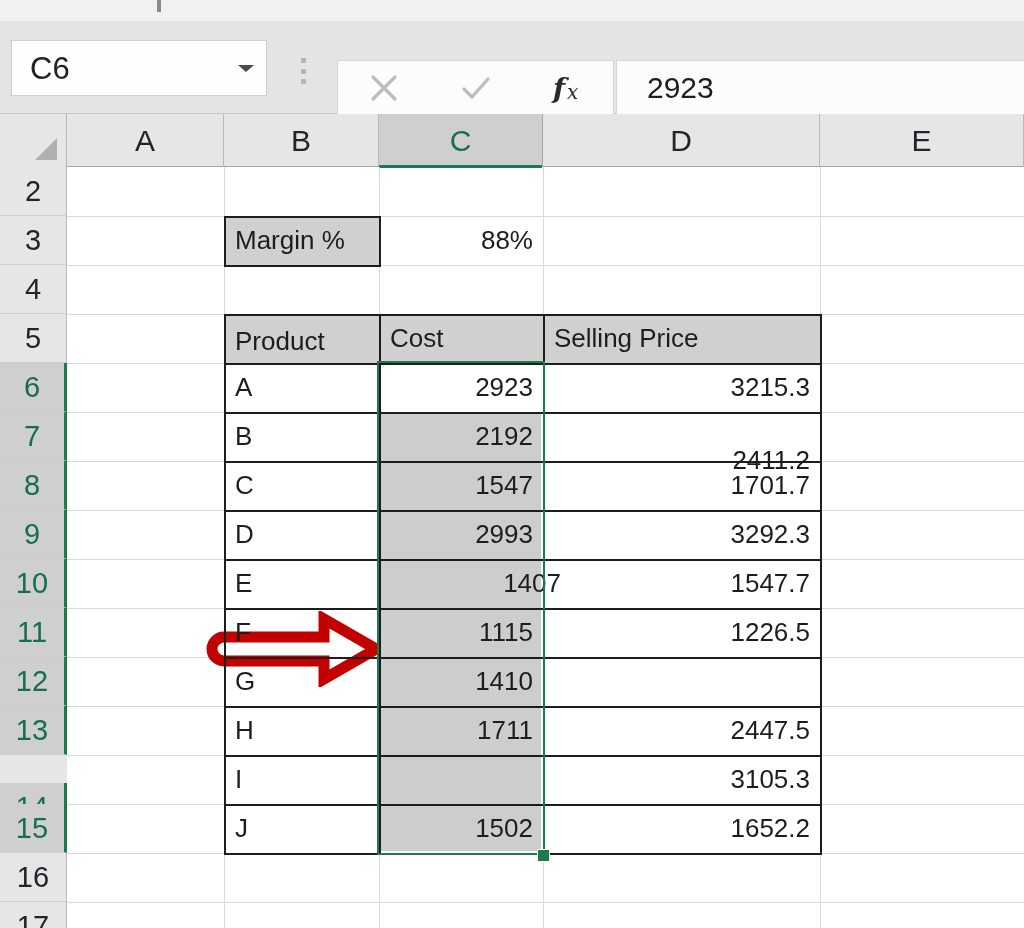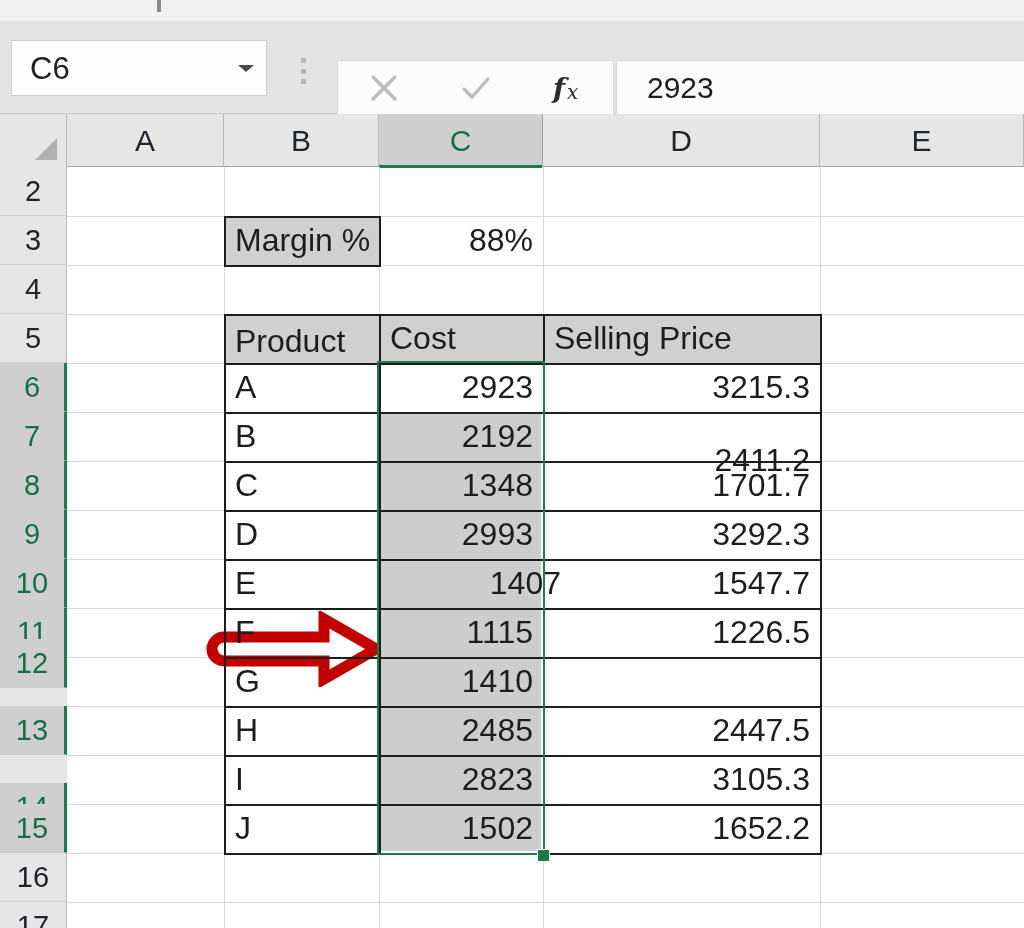--- a/index.html
+++ b/index.html
@@ -119,21 +119,21 @@
   }
 
   
   #cells { position: absolute; left: 67px; top: 53px; width: 957px; height: 761px; overflow: hidden; }
   .gridline-v { position: absolute; top: 0; width: 1px; height: 761px; background: #d8d8d8; }
   .gridline-h { position: absolute; left: 0; width: 957px; height: 1px; background: #d8d8d8; }
 
   .cell {
     position: absolute;
     display: flex; align-items: center;
-    font-size: 32px; color: #1d1d1d;
+    font-size: 26px; color: #1d1d1d;
     overflow: hidden; white-space: nowrap;
   }
   .cell.right { justify-content: flex-end; padding-right: 10px; }
   .cell.left  { justify-content: flex-start; padding-left: 11px; }
   .tblfill-head { position: absolute; background: #d0d0d0; }
   .hline { position: absolute; height: 2px; background: #1d1d1d; }
   .vline { position: absolute; width: 2px; background: #1d1d1d; }
 
   
   .sel-shade { position: absolute; background: #cdcdcd; }
@@ -244,21 +244,21 @@
       </div>
       <div class="rh sel" style="top: 343px; height: 49px;">
         <span>9</span>
       </div>
       <div class="rh sel" style="top: 392px; height: 49px;">
         <span>10</span>
       </div>
       <div class="rh sel" style="top: 441px; height: 49px;">
         <span>11</span>
       </div>
-      <div class="rh sel" style="top: 472px; height: 49px;">
+      <div class="rh sel" style="top: 490px; height: 49px;">
         <span>12</span>
       </div>
       <div class="rh sel" style="top: 539px; height: 49px;">
         <span>13</span>
       </div>
       <div class="rh sel" style="top: 616px; height: 49px; justify-content: center;">
         <span>14</span>
       </div>
       <div class="rh sel" style="top: 637px; height: 49px;">
         <span>15</span>
@@ -299,38 +299,37 @@
       <div class="cell left" style="left: 157px; top: 147px; width: 155px; height: 55px; z-index: 6;">Product</div>
       <div class="cell left" style="left: 312px; top: 147px; width: 164px; height: 49px; z-index: 6;">Cost</div>
       <div class="cell left" style="left: 476px; top: 147px; width: 277px; height: 49px; z-index: 6;">Selling Price</div>
       <div class="cell left" style="left: 157px; top: 196px; width: 155px; height: 49px; z-index: 6;">A</div>
       <div class="cell right" style="left: 312px; top: 196px; width: 164px; height: 49px; z-index: 6;">2923</div>
       <div class="cell right" style="left: 476px; top: 196px; width: 277px; height: 49px; z-index: 6;">3215.3</div>
       <div class="cell left" style="left: 157px; top: 245px; width: 155px; height: 49px; z-index: 6;">B</div>
       <div class="cell right" style="left: 312px; top: 245px; width: 164px; height: 49px; z-index: 6;">2192</div>
       <div class="cell right" style="left: 476px; top: 245px; width: 277px; height: 49px; z-index: 6; margin-top: 24px;">2411.2</div>
       <div class="cell left" style="left: 157px; top: 294px; width: 155px; height: 49px; z-index: 6;">C</div>
-      <div class="cell right" style="left: 312px; top: 294px; width: 164px; height: 49px; z-index: 6;">1348</div>
+      <div class="cell right" style="left: 312px; top: 294px; width: 164px; height: 49px; z-index: 6;">1547</div>
       <div class="cell right" style="left: 476px; top: 294px; width: 277px; height: 49px; z-index: 6;">1701.7</div>
       <div class="cell left" style="left: 157px; top: 343px; width: 155px; height: 49px; z-index: 6;">D</div>
       <div class="cell right" style="left: 312px; top: 343px; width: 164px; height: 49px; z-index: 6;">2993</div>
       <div class="cell right" style="left: 476px; top: 343px; width: 277px; height: 49px; z-index: 6;">3292.3</div>
       <div class="cell left" style="left: 157px; top: 392px; width: 155px; height: 49px; z-index: 6;">E</div>
       <div class="cell right" style="left: 312px; top: 392px; width: 164px; height: 49px; z-index: 6; margin-left: 28px;">1407</div>
       <div class="cell right" style="left: 476px; top: 392px; width: 277px; height: 49px; z-index: 6; padding-left: 48px;">1547.7</div>
       <div class="cell left" style="left: 157px; top: 441px; width: 155px; height: 49px; z-index: 6;">F</div>
       <div class="cell right" style="left: 312px; top: 441px; width: 164px; height: 49px; z-index: 6;">1115</div>
       <div class="cell right" style="left: 476px; top: 441px; width: 277px; height: 49px; z-index: 6;">1226.5</div>
       <div class="cell left" style="left: 157px; top: 490px; width: 155px; height: 49px; z-index: 6;">G</div>
       <div class="cell right" style="left: 312px; top: 490px; width: 164px; height: 49px; z-index: 6;">1410</div>
       <div class="cell left" style="left: 157px; top: 539px; width: 155px; height: 49px; z-index: 6;">H</div>
-      <div class="cell right" style="left: 312px; top: 539px; width: 164px; height: 49px; z-index: 6;">2485</div>
+      <div class="cell right" style="left: 312px; top: 539px; width: 164px; height: 49px; z-index: 6;">1711</div>
       <div class="cell right" style="left: 476px; top: 539px; width: 277px; height: 49px; z-index: 6;">2447.5</div>
       <div class="cell left" style="left: 157px; top: 588px; width: 155px; height: 49px; z-index: 6;">I</div>
-      <div class="cell right" style="left: 312px; top: 588px; width: 164px; height: 49px; z-index: 6;">2823</div>
       <div class="cell right" style="left: 476px; top: 588px; width: 277px; height: 49px; z-index: 6;">3105.3</div>
       <div class="cell left" style="left: 157px; top: 637px; width: 155px; height: 49px; z-index: 6;">J</div>
       <div class="cell right" style="left: 312px; top: 637px; width: 164px; height: 49px; z-index: 6;">1502</div>
       <div class="cell right" style="left: 476px; top: 637px; width: 277px; height: 49px; z-index: 6;">1652.2</div>
       <div class="hline" style="left: 157px; top: 49px; width: 157px; height: 2px; z-index: 5;"></div>
       <div class="hline" style="left: 157px; top: 98px; width: 157px; height: 2px; z-index: 5;"></div>
       <div class="vline" style="left: 157px; top: 49px; width: 2px; height: 49px; z-index: 5;"></div>
       <div class="vline" style="left: 312px; top: 49px; width: 2px; height: 51px; z-index: 5;"></div>
       <div class="hline" style="left: 157px; top: 147px; width: 598px; height: 2px; z-index: 5;"></div>
       <div class="hline" style="left: 157px; top: 196px; width: 598px; height: 2px; z-index: 5;"></div>

